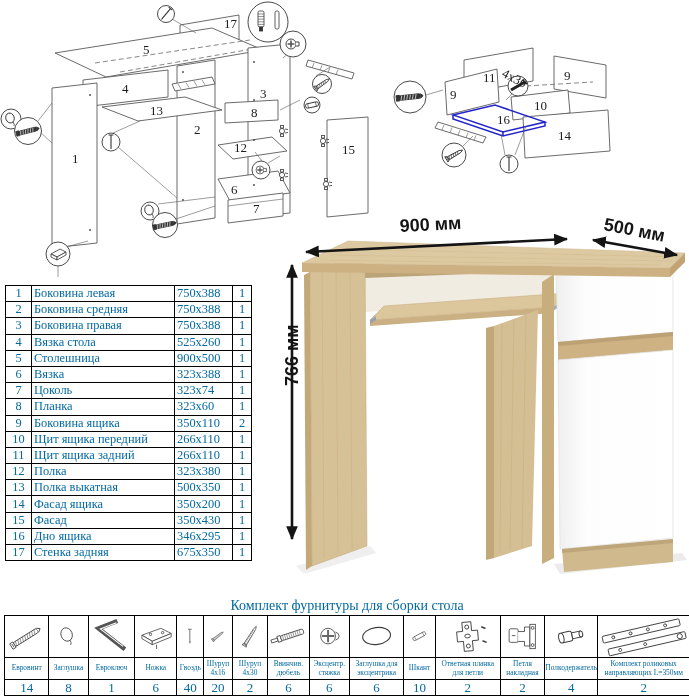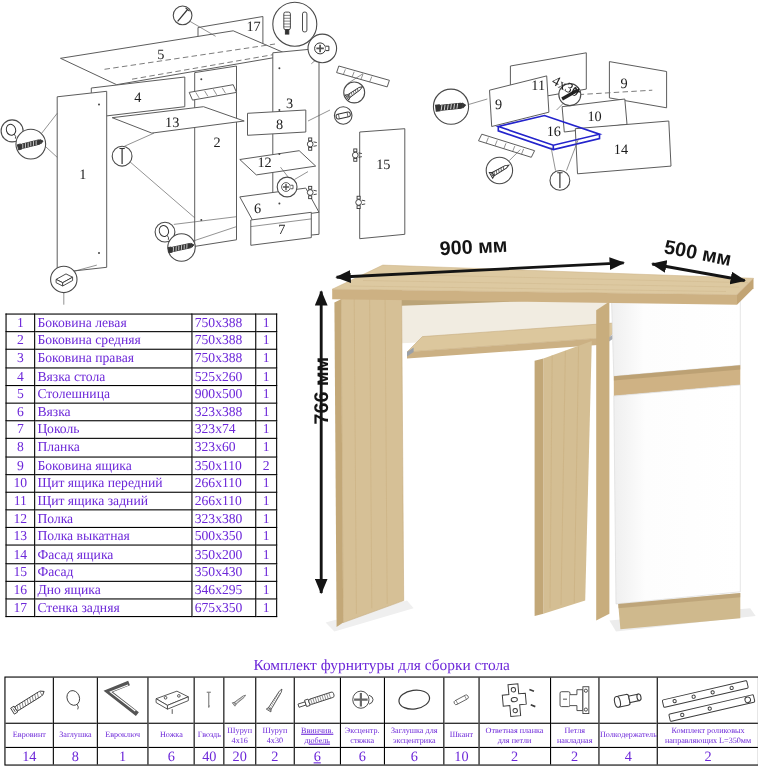--- a/index.html
+++ b/index.html
@@ -1,17 +1,17 @@
 <!DOCTYPE html>
 <html><head>
 <meta charset="utf-8">
 <style>
   html,body{margin:0;padding:0;background:#fff;}
   .page{position:relative;width:689px;height:700px;background:#fff;overflow:hidden;
-        font-family:"Liberation Serif",serif;color:#6d28d9;}
+        font-family:"Liberation Serif",serif;color:#0369a1;}
   svg{display:block;}
   
   .diag{position:absolute;}
   .pnl{fill:#fff;stroke:#5a5a5a;stroke-width:.9;}
   .thin{stroke:#5a5a5a;stroke-width:.6;fill:none;}
   .dash{stroke:#6a6a6a;stroke-width:.8;fill:none;stroke-dasharray:5 3;}
   .call{fill:#fff;stroke:#4a4a4a;stroke-width:1;}
   .dlabel{font:13px "Liberation Serif",serif;fill:#1c1c1c;}
   .blue{stroke:#2323cc;stroke-width:1.5;fill:none;}
   
@@ -510,21 +510,21 @@
                 <path d="M-16,-3.4 L-13,-2 L-13,2 L-16,3.4 Z"></path>
                 <line x1="-14.5" y1="-2.4" x2="-14.5" y2="2.4" stroke-width=".7"></line>
                 <path d="M-13,-2 L12,-1.4 L16,0 L12,1.4 L-13,2 Z"></path>
                 <path d="M-11,-1.9 l-1.2,3.8 M-8.4,-1.8 l-1.2,3.6 M-5.8,-1.8 l-1.2,3.6 M-3.2,-1.7 l-1.2,3.4 M-.6,-1.7 l-1.2,3.4 M2,-1.6 l-1.2,3.2 M4.6,-1.5 l-1.2,3 M7.2,-1.5 l-1.2,3 M9.8,-1.4 l-1.2,2.8" stroke-width=".55"></path>
               </g>
             </svg>
           </div>
           <div class="hw-name">Шуруп 4x30</div>
           <div class="hw-qty">2</div>
         </div>
-        <div class="hw-col" style="flex: 41 1 0px; text-decoration: underline;">
+        <div class="hw-col" style="flex: 41 1 0px;">
           <div class="hw-icon">
             <svg viewBox="0 0 48 41">
               <g transform="translate(24,20) rotate(-18)" stroke="#3c3c3c" fill="#fff" stroke-width=".9">
                 <rect x="-21" y="-1.8" width="8" height="3.6"></rect>
                 <rect x="-13" y="-3.6" width="4" height="7.2"></rect>
                 <rect x="-9" y="-3" width="28" height="6" rx="2"></rect>
                 <path d="M-6.4,-3 v6 M-3.8,-3 v6 M-1.2,-3 v6 M1.4,-3 v6 M4,-3 v6 M6.6,-3 v6 M9.2,-3 v6 M11.8,-3 v6 M14.4,-3 v6" stroke-width=".55"></path>
               </g>
             </svg>
           </div>

